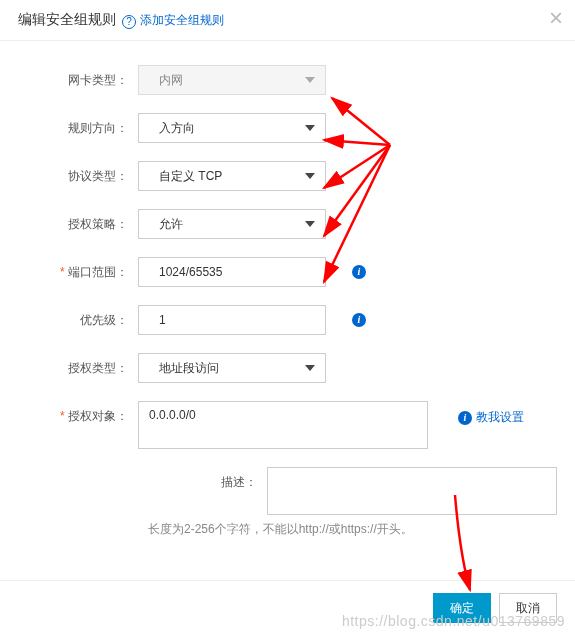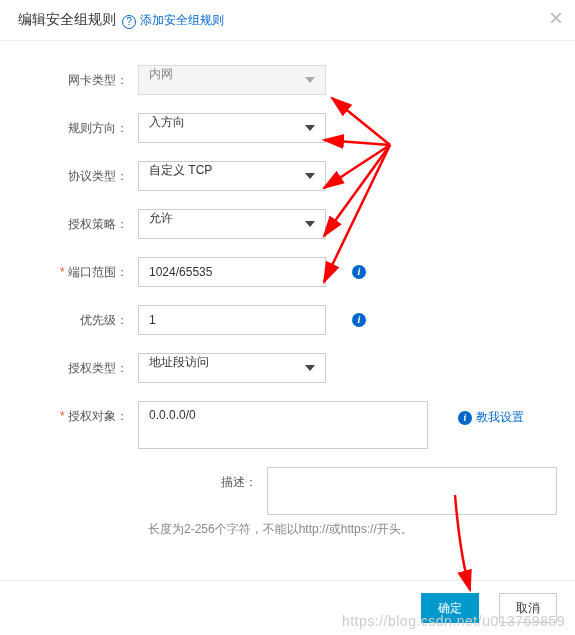--- a/index.html
+++ b/index.html
@@ -35,22 +35,22 @@
     .form { padding: 24px 18px 10px 18px; }
     .form-row { display: flex; align-items: flex-start; margin-bottom: 18px; position: relative; }
     .form-label {
       width: 120px; text-align: right; color: #555; font-size: 12px;
       padding-right: 10px; padding-top: 7px; flex-shrink: 0;
     }
     .required::before { content: "* "; color: #f25a32; }
     .control { width: 188px; position: relative; }
     .select-box, .input-box {
       width: 100%; height: 30px; border: 1px solid #ccc; background: #fff;
-      padding: 0 24px 0 10px; font-size: 12px; color: #333;
-      display: flex; position: relative; cursor: pointer;
+      padding: 0 24px 0 20px; font-size: 12px; color: #333;
+      display: flex; align-items: center; position: relative; cursor: pointer;
     }
     .select-box.disabled { background: #f5f5f5; color: #888; cursor: default; border-color: #ddd; }
     .select-box.disabled .caret { border-top-color: #aaa; }
     .caret {
       position: absolute; right: 10px; top: 50%; transform: translateY(-50%);
       width: 0; height: 0; border-left: 5px solid transparent;
       border-right: 5px solid transparent; border-top: 6px solid #444;
     }
     .input-box { cursor: text; }
     .input-box input {
@@ -66,21 +66,21 @@
       display: inline-flex; align-items: center; justify-content: center;
       width: 14px; height: 14px; background: #06c; border-radius: 50%;
       color: #fff; font-size: 10px; font-style: italic; font-family: Georgia, serif;
       margin-left: 26px; margin-top: 8px; line-height: 1; font-weight: bold;
     }
     .teach-link { color: #06c; text-decoration: none; font-size: 12px; margin-left: 30px; margin-top: 8px; display: inline-flex; align-items: center; }
     .teach-link .info-icon { margin: 0 4px 0 0; }
     .hint { color: #888; font-size: 12px; margin-top: 6px; margin-left: 120px; padding-left: 10px; }
     .dialog-footer {
       border-top: 1px solid #eee; padding: 12px 18px;
-      display: flex; justify-content: flex-end; gap: 20px;
+      display: flex; justify-content: flex-end; gap: 8px;
       position: absolute; bottom: 0; left: 0; right: 0; background: #fff;
     }
     .btn {
       height: 30px; padding: 0 16px; font-size: 12px; border: 1px solid #ccc;
       background: #fff; color: #333; cursor: pointer; font-family: inherit;
     }
     .btn-primary { background: #09c; border-color: #09c; color: #fff; }
     .watermark {
       position: absolute; right: 10px; bottom: 6px; color: #ccc;
       font-size: 14px; font-family: Arial, sans-serif; letter-spacing: 0.5px;

